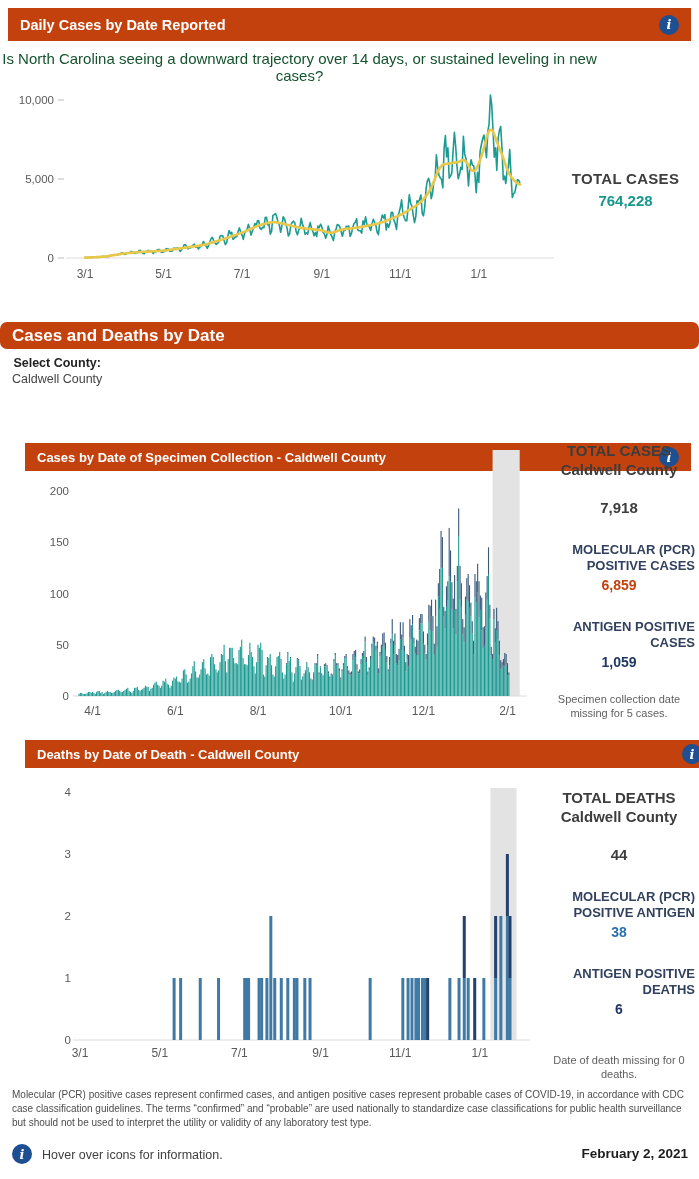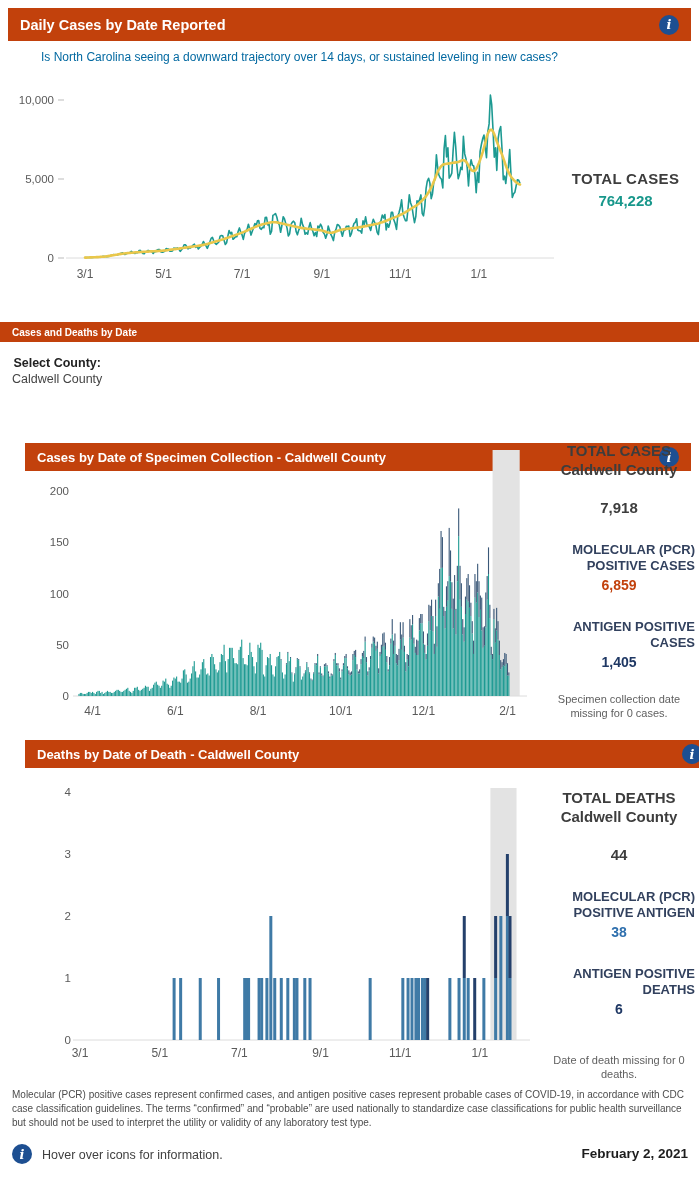--- a/index.html
+++ b/index.html
@@ -1,29 +1,29 @@
 <!DOCTYPE html>
 <html><head>
 <meta charset="utf-8">
 <style>
   html,body{margin:0;padding:0;background:#fff;}
   .page{position:relative;width:699px;height:1179px;background:#fff;overflow:hidden;
         font-family:"Liberation Sans",sans-serif;}
   .hdr{position:absolute;background:#c2410c;color:#fff;font-weight:bold;
        display:flex;align-items:center;padding:0 12px;box-sizing:border-box;}
   #hdr1{left:8px;top:8px;width:683px;height:33px;font-size:14.5px;}
-  #hdr2{left:0;top:322px;width:699px;height:20px;font-size:10px;}
+  #hdr2{left:0;top:322px;width:699px;height:27px;font-size:17px;border-radius:7px;}
   #hdr3{left:25px;top:405px;width:666px;height:28px;font-size:13px;margin-top:38px;}
   #hdr4{left:25px;top:740px;width:689px;height:28px;font-size:13px;}
   .info{width:20px;height:20px;border-radius:50%;background:#1d4f91;color:#fff;
         display:flex;align-items:center;justify-content:center;margin-left:auto;
         font-family:"DejaVu Serif",serif;font-style:italic;font-weight:bold;font-size:13px;
         flex:0 0 20px;cursor:pointer;}
   .subtitle{position:absolute;left:0;top:50px;width:599px;text-align:center;
-            font-size:12px;color:#0369a1;}
+            font-size:15px;color:#14532d;}
   #chart1{position:absolute;left:8px;top:68px;}
   #chart2{position:absolute;left:25px;top:438px;}
   #chart3{position:absolute;left:25px;top:773px;}
   .totcases{position:absolute;left:552px;top:170px;width:147px;text-align:center;}
   .totcases .lbl{font-size:15px;font-weight:bold;color:#3d3d3d;letter-spacing:.3px;}
   .totcases .val{font-size:15px;font-weight:bold;color:#18978b;margin-top:5px;}
   .selectblk{position:absolute;left:12px;top:356px;text-align:center;}
   .selectblk .slbl{font-size:12.5px;font-weight:bold;color:#222;}
   .selectblk .sval{font-size:12.5px;color:#444;margin-top:2px;cursor:pointer;}
   .stats{position:absolute;width:152px;text-align:center;}
@@ -596,22 +596,22 @@
 
   <div class="stats" id="stats2">
     <div class="head">
       <div>TOTAL CASES</div>
       <div>Caldwell County</div>
     </div>
     <div class="big">7,918</div>
     <div class="sub">MOLECULAR (PCR) POSITIVE CASES</div>
     <div class="teal">6,859</div>
     <div class="sub">ANTIGEN POSITIVE CASES</div>
-    <div class="navy">1,405</div>
-    <div class="note">Specimen collection date missing for 0 cases.</div>
+    <div class="navy">1,059</div>
+    <div class="note">Specimen collection date missing for 5 cases.</div>
   </div>
 
   <div class="hdr" id="hdr4">
     <span>Deaths by Date of Death - Caldwell County</span>
     <span class="info">
         <span>i</span>
       </span>
   </div>
 
   <svg id="chart3" width="515" height="300">

